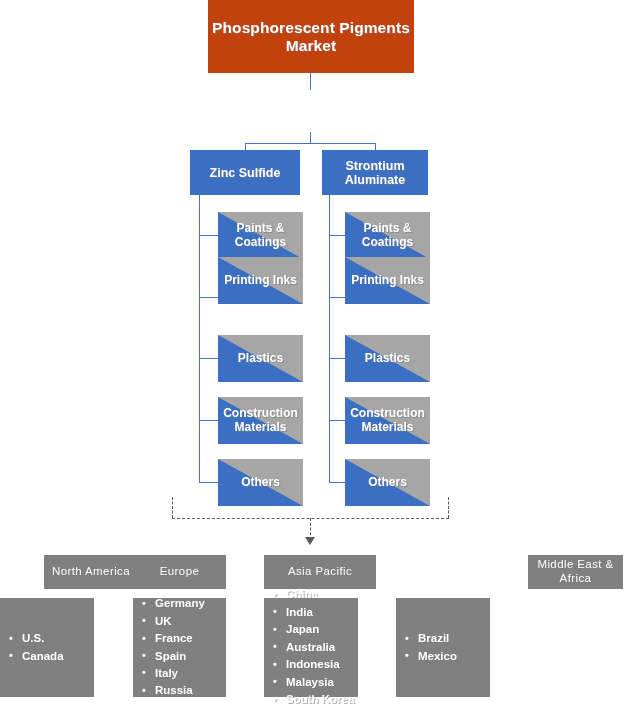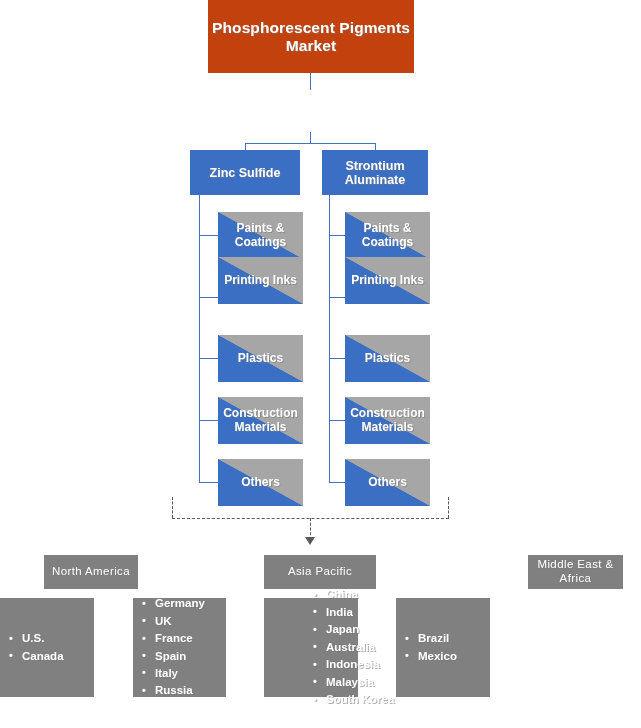--- a/index.html
+++ b/index.html
@@ -230,35 +230,38 @@
   <div class="region-head" style="left:0px; top:555px; width:94px; height:34px;margin-left:44px;">
     <span>North America</span>
   </div>
   <div class="region-body" style="left:0px; top:598px; width:94px; height:99px;">
     <ul>
       <li>U.S.</li>
       <li>Canada</li>
     </ul>
   </div>
 
+  <div class="region-head" style="left:133px; top:555px; width:93px; height:34px;">
+    <span>Europe</span>
+  </div>
   <div class="region-body" style="left:133px; top:598px; width:93px; height:99px;">
     <ul>
       <li>Germany</li>
       <li>UK</li>
       <li>France</li>
       <li>Spain</li>
       <li>Italy</li>
       <li>Russia</li>
     </ul>
   </div>
 
   <div class="region-head" style="left:264px; top:555px; width:112px; height:34px;">
     <span>Asia Pacific</span>
   </div>
-  <div class="region-body" style="left:264px; top:598px; width:94px; height:99px;padding-left:40px;">
+  <div class="region-body" style="left:264px; top:598px; width:94px; height:99px;">
     <ul>
       <li>China</li>
       <li>India</li>
       <li>Japan</li>
       <li>Australia</li>
       <li>Indonesia</li>
       <li>Malaysia</li>
       <li>South Korea</li>
     </ul>
   </div>

